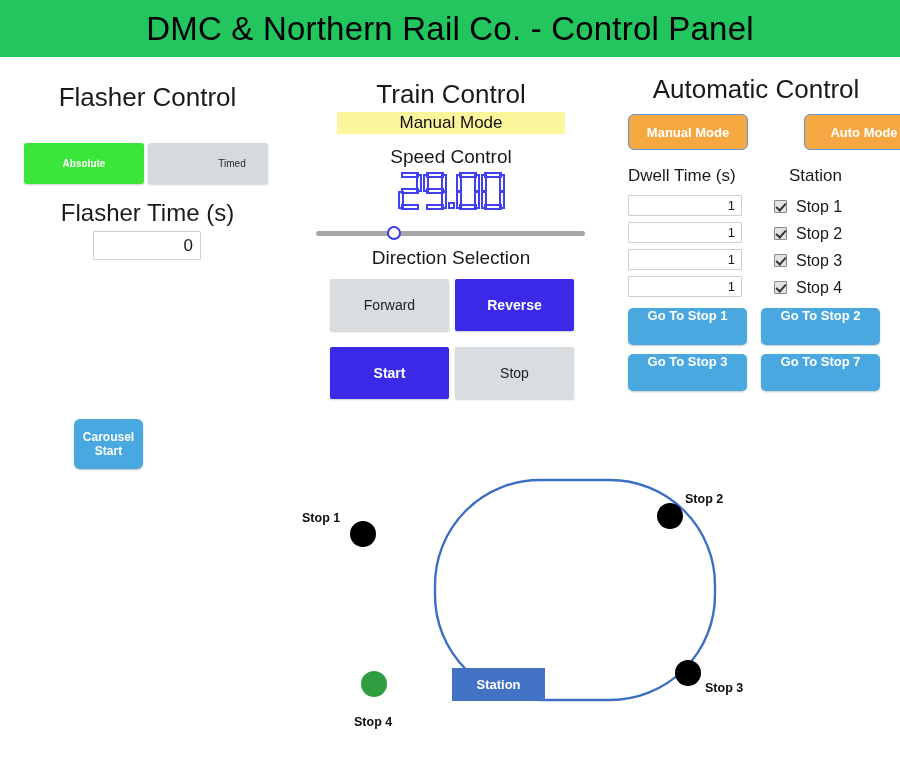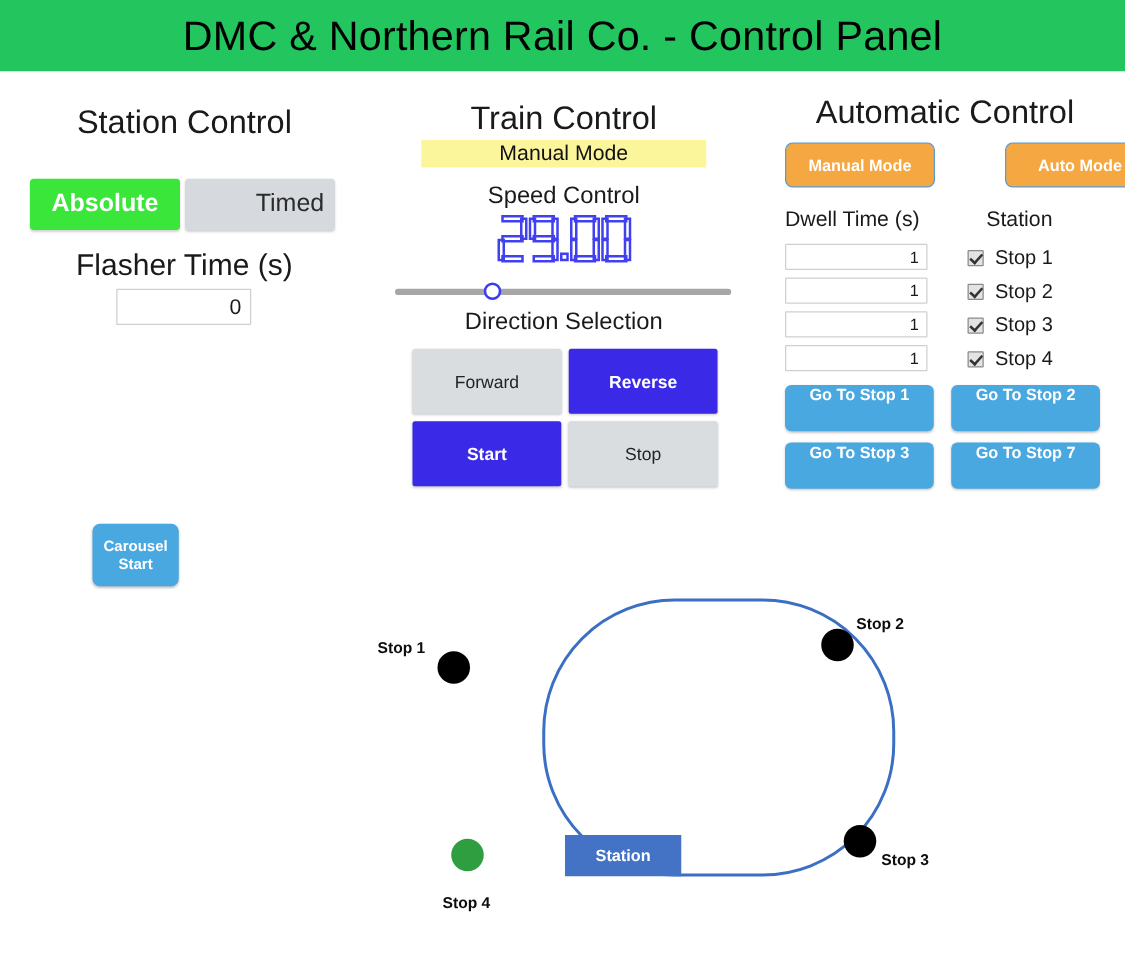--- a/index.html
+++ b/index.html
@@ -37,21 +37,21 @@
   }
   #flasher-title { left: 0; top: 82px; width: 295px; }
 
   #flasher-mode-group {
     position: absolute; left: 24px; top: 143px;
     display: flex; gap: 4px;
   }
   .flasher-tab {
     width: 120px; height: 41px;
     border: none; border-radius: 3px;
-    font-size: 20px;
+    font-size: 10px;
     display: flex; align-items: center; justify-content: center;
     cursor: pointer;
   }
   .flasher-tab.on {
     background: #3ae63a; color: #ffffff; font-weight: bold;
     box-shadow: 0 1px 2px rgba(0,0,0,0.18);
   }
   .flasher-tab.off {
     background: #d6dade; color: #2b2b2b; font-weight: normal;
     box-shadow: 0 1px 2px rgba(0,0,0,0.18);
@@ -144,21 +144,21 @@
   }
 
   #direction-label {
     position: absolute; left: 305px; top: 247px; width: 292px;
     text-align: center; font-size: 19px;
   }
 
   #direction-grid {
     position: absolute; left: 330px; top: 279px;
     display: grid; grid-template-columns: 119px 119px;
-    gap: 6px 6px;
+    gap: 16px 6px;
   }
   .dir-btn {
     height: 52px; border: none; border-radius: 2px;
     font-size: 14px; cursor: pointer;
     display: flex; align-items: center; justify-content: center;
     font-family: "Liberation Sans", sans-serif;
     box-shadow: 0 1px 2px rgba(0,0,0,0.2);
   }
   .dir-btn.on { background: #3a2ae8; color: #fff; font-weight: bold; }
   .dir-btn.off { background: #d9dde0; color: #222; font-weight: normal; }
@@ -258,21 +258,21 @@
     color: #ffffff; font-size: 13px; font-weight: bold;
   }
 </style>
 </head>
 <body>
 
 <div id="header-bar">
   <div id="app-title">DMC &amp; Northern Rail Co. - Control Panel</div>
 </div>
 
-<div class="panel-title" id="flasher-title">Station Control</div>
+<div class="panel-title" id="flasher-title">Flasher Control</div>
 
 <div id="flasher-mode-group">
   <div class="flasher-tab on">
     <span>Absolute</span>
   </div>
   <div class="flasher-tab off">
     <span>Timed</span>
   </div>
 </div>
 

